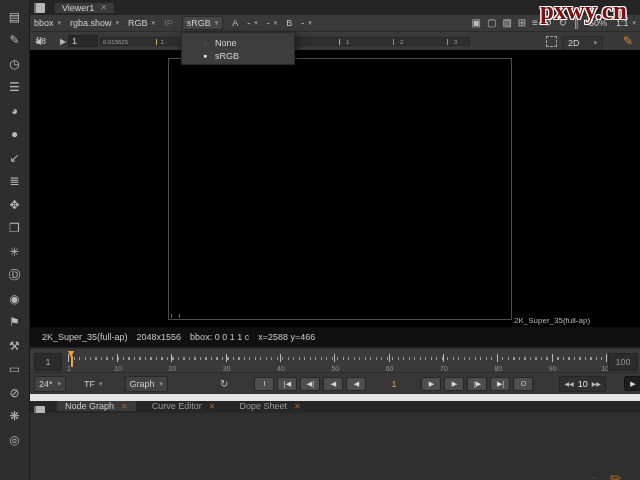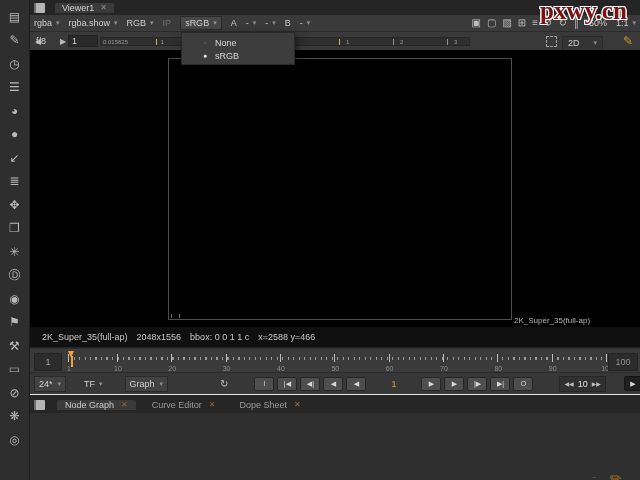--- a/index.html
+++ b/index.html
@@ -89,22 +89,22 @@
   .dk-btn{width:16px;height:13px;background:#1f1f1f;border:1px solid #151515;border-radius:2px;color:#d8d8d8;
           display:flex;align-items:center;justify-content:center;font-size:7px}
   .lock-icon{position:relative;width:9px;height:7px;background:#c4c4c4;border-radius:1px;margin-top:3px}
   .lock-icon:before{content:"";position:absolute;top:-4px;left:1px;width:5px;height:4px;
                     border:1.5px solid #c4c4c4;border-bottom:none;border-radius:3px 3px 0 0}
   .range-ic{color:#bdbdbd;font-size:8px}
   .end-box{width:28px;height:15px;background:#2b2b2b;border:1px solid #242424;color:#cfcfcf;
            display:flex;align-items:center;justify-content:center}
 
   
-  #bottombar{left:30px;top:394px;width:610px;height:19px;background:#262626;border-top:1px solid #e5e5e5;
-             display:flex;align-items:center}
+  #bottombar{left:30px;top:394px;width:610px;height:19px;background:#262626;border-top:7px solid #e5e5e5;
+             display:flex;align-items:flex-start}
   .btab{display:flex;align-items:center;gap:7px;padding:0 8px;margin-left:8px;color:#9c9c9c}
   .btab.active{background:#3a3a3a;color:#cccccc;border-radius:2px 2px 0 0}
   .btab-close{color:#a06332;font-size:8px}
 
   #bottompanel{left:30px;top:413px;width:610px;height:67px;background:#2f2f2f}
   #corner-mark{position:absolute;right:18px;bottom:-6px;color:#c07a28;font-size:14px;opacity:.8;
                transform:rotate(-40deg)}
   #corner-smudge{position:absolute;right:44px;bottom:0;color:#9a9a9a;font-size:6px;opacity:.6}
 
   
@@ -152,21 +152,21 @@
   <div id="tabbar" class="abs">
     <div class="pane-icon"></div>
     <div class="tab">
       <span class="lbl">Viewer1</span>
       <span class="close-x">✕</span>
     </div>
   </div>
 
   <div id="toolbar1" class="abs">
     <span class="dd">
-      <span>rgba</span>
+      <span>bbox</span>
       <span class="caret">▾</span>
     </span>
     <span class="dd">
       <span>rgba.show</span>
       <span class="caret">▾</span>
     </span>
     <span class="dd">
       <span>RGB</span>
       <span class="caret">▾</span>
     </span>

